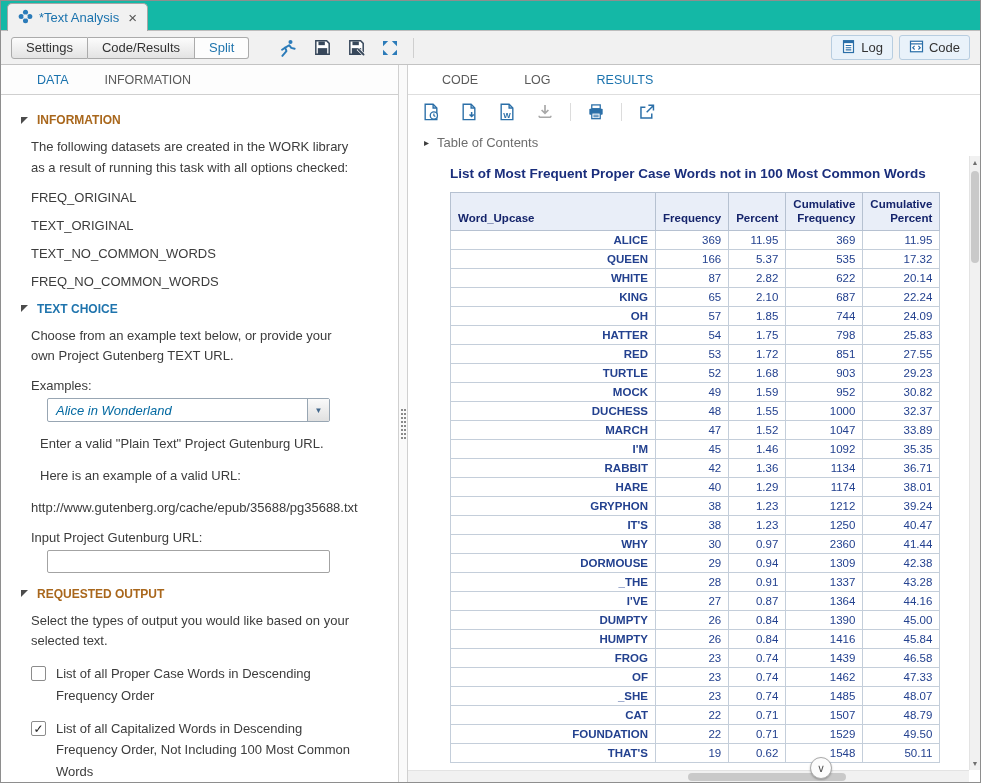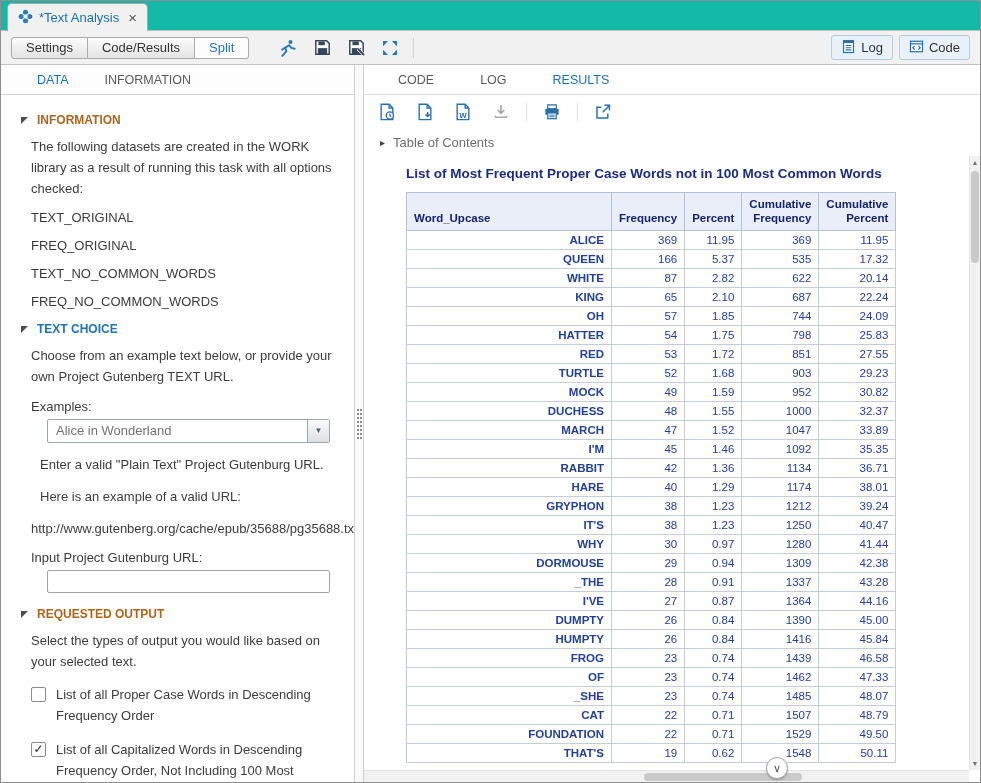--- a/index.html
+++ b/index.html
@@ -23,39 +23,39 @@
   .seg button.active{background:#fdfdfd;color:#1f74ad;text-align:center;}
   .tb-icons{display:flex;align-items:center;gap:8px;margin-left:16px;}
   .icon-btn{width:26px;height:26px;border:none;background:transparent;display:flex;align-items:center;justify-content:center;padding:0;cursor:pointer;}
   .icon-btn.disabled{cursor:default;}
   .tb-sep{width:1px;height:20px;background:#cfcfcf;}
   .toolbar-right{margin-left:auto;display:flex;gap:6px;}
   .tb-btn{height:25px;display:flex;align-items:center;gap:5px;padding:0 9px;border:1px solid #b7cde0;background:#e9f2fa;border-radius:3px;font:13px "Liberation Sans",sans-serif;color:#333;cursor:pointer;}
 
   
   .main{flex:1;display:flex;min-height:0;}
-  .left-pane{width:354px;flex:none;display:flex;flex-direction:column;border-right:1px solid #d0d0d0;background:#fff;overflow:hidden;}
+  .left-pane{width:398px;flex:none;display:flex;flex-direction:column;border-right:1px solid #d0d0d0;background:#fff;overflow:hidden;}
   .splitter{width:9px;flex:none;background:#fafafa;border-right:1px solid #d0d0d0;display:flex;align-items:center;justify-content:center;cursor:col-resize;}
   .grip{height:30px;width:5px;border-left:2px dotted #8a8a8a;border-right:2px dotted #8a8a8a;}
   .right-pane{flex:1;min-width:0;display:flex;flex-direction:column;background:#fff;position:relative;overflow:hidden;}
 
   
   .lp-tabs{height:30px;flex:none;display:flex;border-bottom:1px solid #cfcfcf;background:#fdfdfd;padding-left:22px;gap:8px;}
   .lp-tab{display:flex;align-items:center;padding:0 14px;font-size:12.5px;color:#5a5a5a;cursor:pointer;}
   .lp-tab.active{color:#1a72ad;}
   .lp-content{flex:1;overflow:hidden;padding:10px 18px 0 18px;}
   .section-header{display:flex;align-items:center;gap:9px;margin:8px 0 10px 2px;font-weight:bold;font-size:12px;cursor:pointer;}
   .section-header.orange{color:#a9671c;}
   .section-header.blue{color:#1f74ad;}
   .twistie{width:0;height:0;border-top:7px solid #4c4c4c;border-right:7px solid transparent;flex:none;}
   .para{max-width:318px;line-height:1.6;color:#3c3c3c;margin:0 0 11px 12px;}
   .dataset{margin:0 0 13px 12px;color:#3c3c3c;}
   .field-label{margin:2px 0 5px 12px;color:#3c3c3c;}
   .combo{width:283px;height:24px;margin:0 0 12px 28px;border:1px solid #98a6b3;border-radius:2px;background:#fff;display:flex;align-items:center;cursor:pointer;}
-  .combo-val{flex:1;padding:0 8px;color:#737373;}
+  .combo-val{flex:1;padding:0 8px;color:#0369a1;font-style:italic;}
   .combo-btn{width:22px;height:22px;border-left:1px solid #98a6b3;background:linear-gradient(#fafafa,#e0e0e0);display:flex;align-items:center;justify-content:center;color:#44688c;font-size:8px;flex:none;}
   .indent-sm{margin-left:21px;}
   .text-input{width:283px;height:23px;margin:0 0 14px 28px;border:1px solid #a3a3a3;border-radius:2px;padding:0 7px;font:13px "Liberation Sans",sans-serif;color:#333;display:block;}
   .check-row{display:flex;gap:10px;margin:2px 0 12px 12px;cursor:pointer;}
   .checkbox{width:15px;height:15px;flex:none;margin-top:3px;border:1px solid #8c8c8c;border-radius:2px;background:#fff;display:flex;align-items:center;justify-content:center;font-size:12px;color:#222;line-height:1;}
   .check-label{max-width:300px;line-height:1.65;color:#3c3c3c;}
 
   
   .rp-tabs{height:30px;flex:none;display:flex;border-bottom:1px solid #dedede;padding-left:14px;gap:6px;background:#fff;}
   .rp-tab{display:flex;align-items:center;padding:0 20px;font-size:12.5px;color:#5a5a5a;cursor:pointer;}
@@ -183,22 +183,22 @@
       </div>
       <div class="lp-content">
 
         <div class="section-header orange">
           <span class="twistie"></span>
           <span>INFORMATION</span>
         </div>
         <p class="para">The following datasets are created in the WORK library as a result of running this task with all options checked:</p>
         <div>
 
-        <div class="dataset">TEXT_ORIGINAL</div>
-            <div class="dataset">FREQ_ORIGINAL</div>
+        <div class="dataset">FREQ_ORIGINAL</div>
+            <div class="dataset">TEXT_ORIGINAL</div>
             <div class="dataset">TEXT_NO_COMMON_WORDS</div>
             <div class="dataset">FREQ_NO_COMMON_WORDS</div>
           </div>
 
         <div class="section-header blue">
           <span class="twistie"></span>
           <span>TEXT CHOICE</span>
         </div>
         <p class="para">Choose from an example text below, or provide your own Project Gutenberg TEXT URL.</p>
         <div class="field-label">Examples:</div>
@@ -434,21 +434,21 @@
                   <td class="num col-freq">38</td>
                   <td class="num col-pct">1.23</td>
                   <td class="num col-cf">1250</td>
                   <td class="num col-cp">40.47</td>
                 </tr>
 
                 <tr>
                   <td class="word col-word">WHY</td>
                   <td class="num col-freq">30</td>
                   <td class="num col-pct">0.97</td>
-                  <td class="num col-cf">1280</td>
+                  <td class="num col-cf">2360</td>
                   <td class="num col-cp">41.44</td>
                 </tr>
 
                 <tr>
                   <td class="word col-word">DORMOUSE</td>
                   <td class="num col-freq">29</td>
                   <td class="num col-pct">0.94</td>
                   <td class="num col-cf">1309</td>
                   <td class="num col-cp">42.38</td>
                 </tr>

